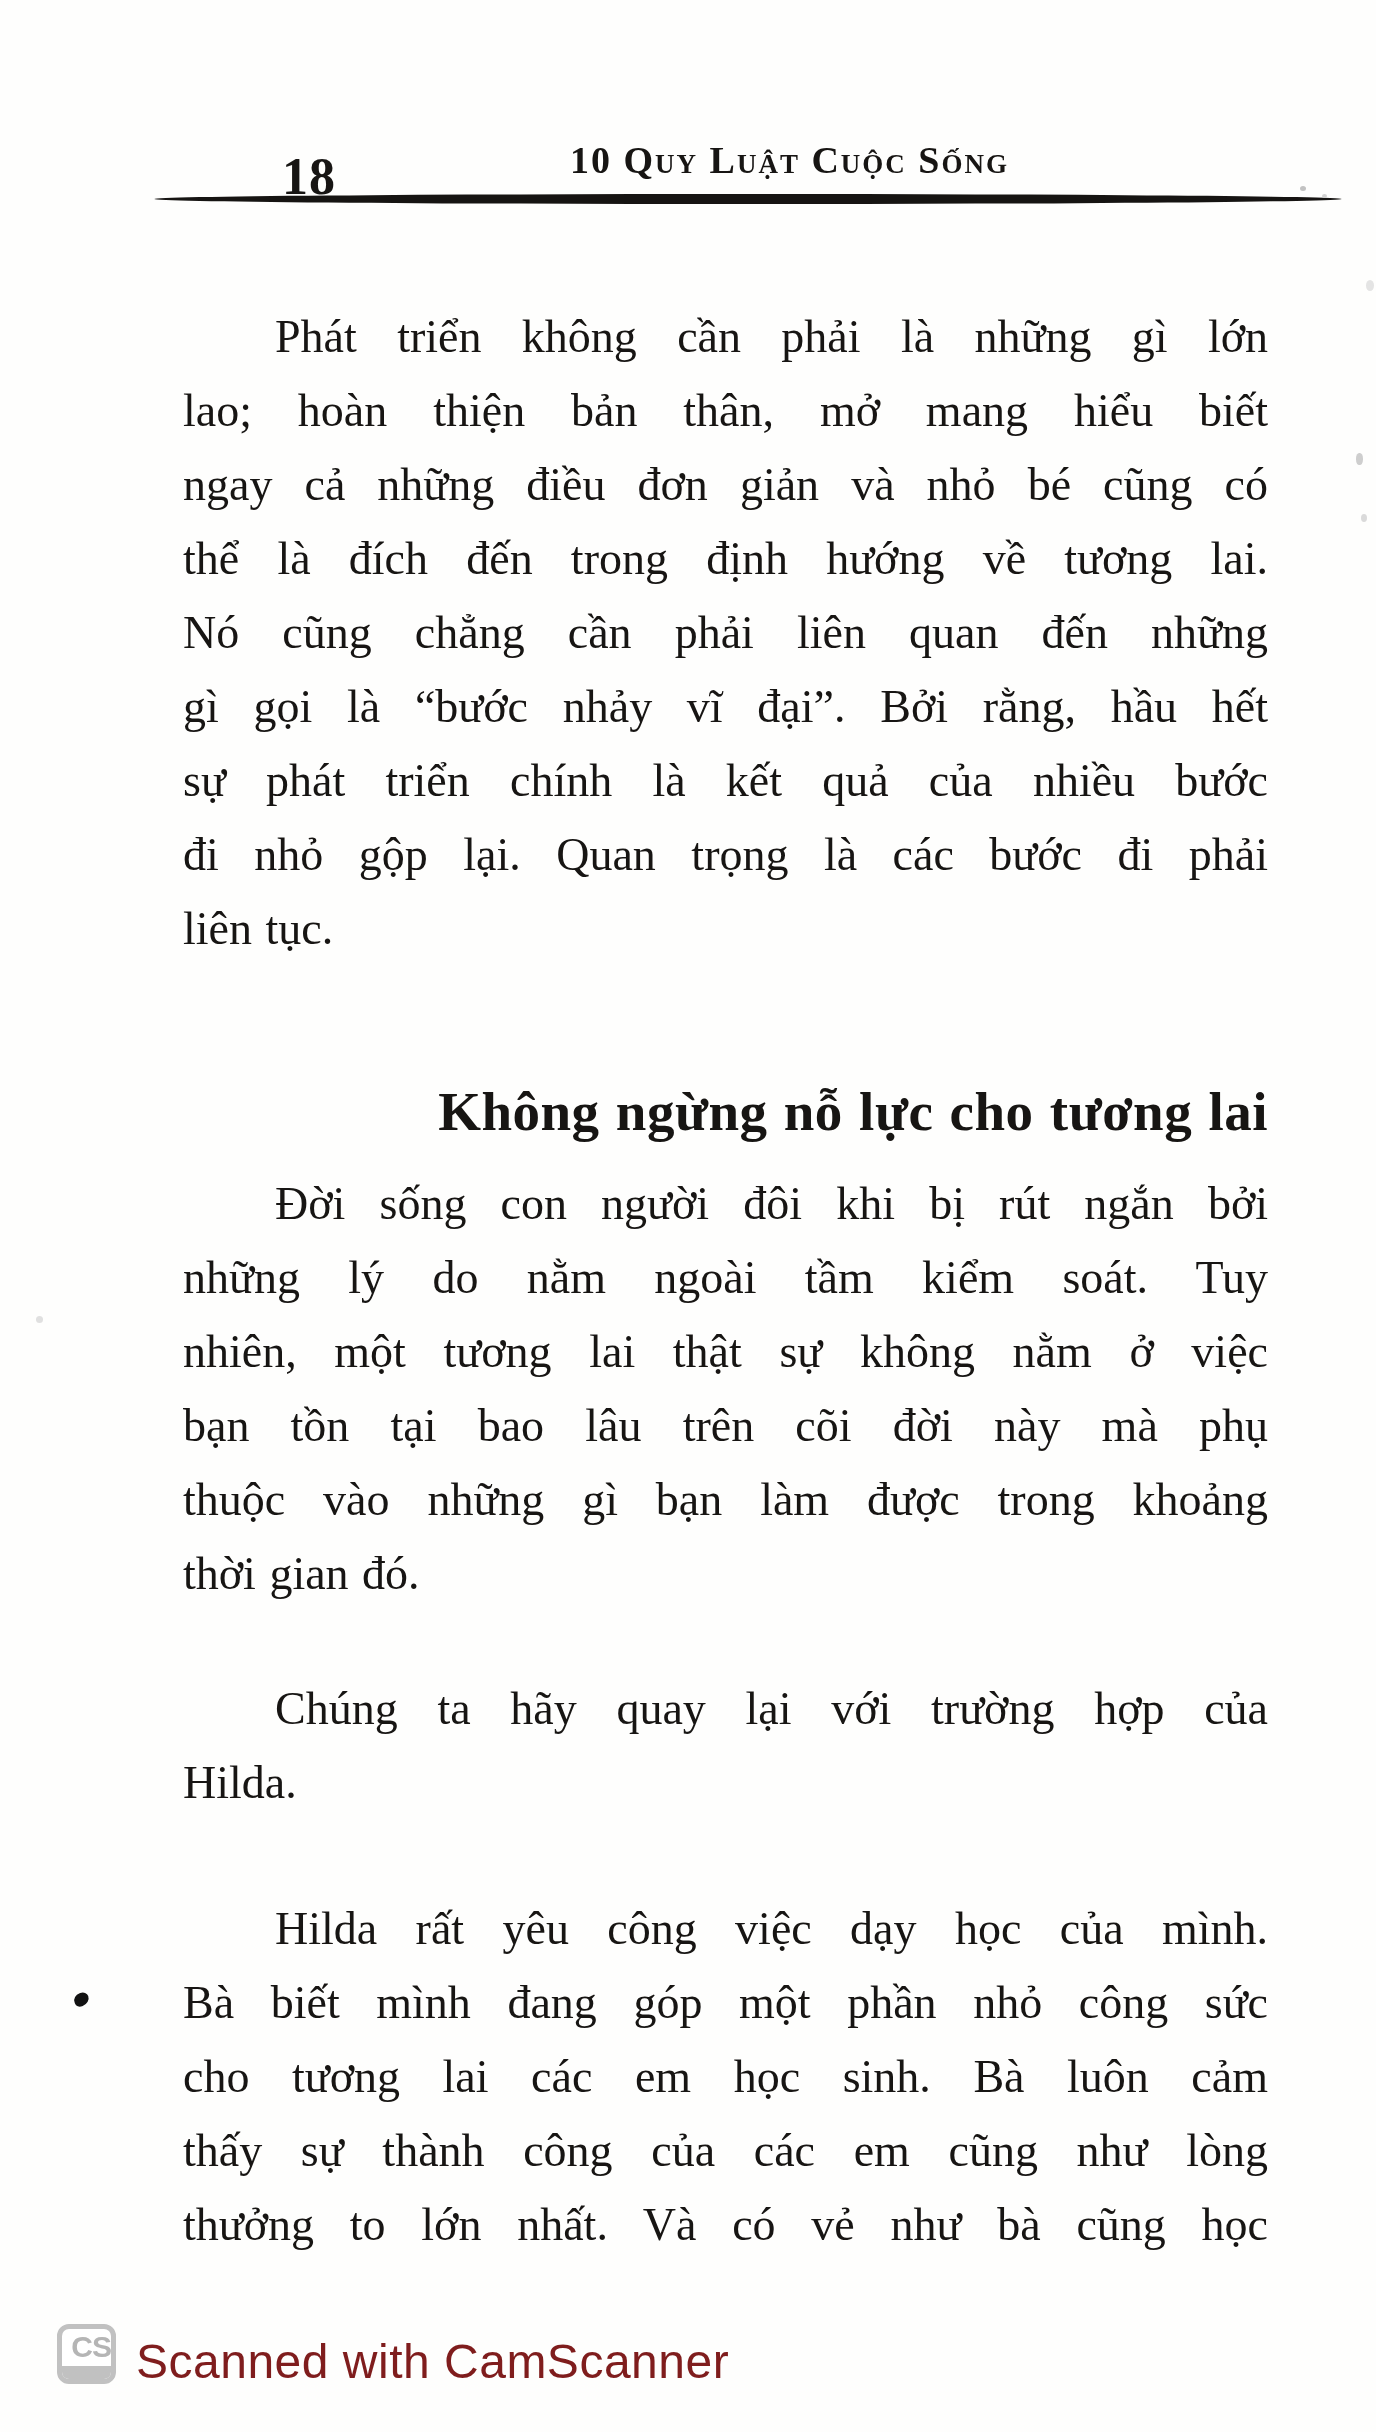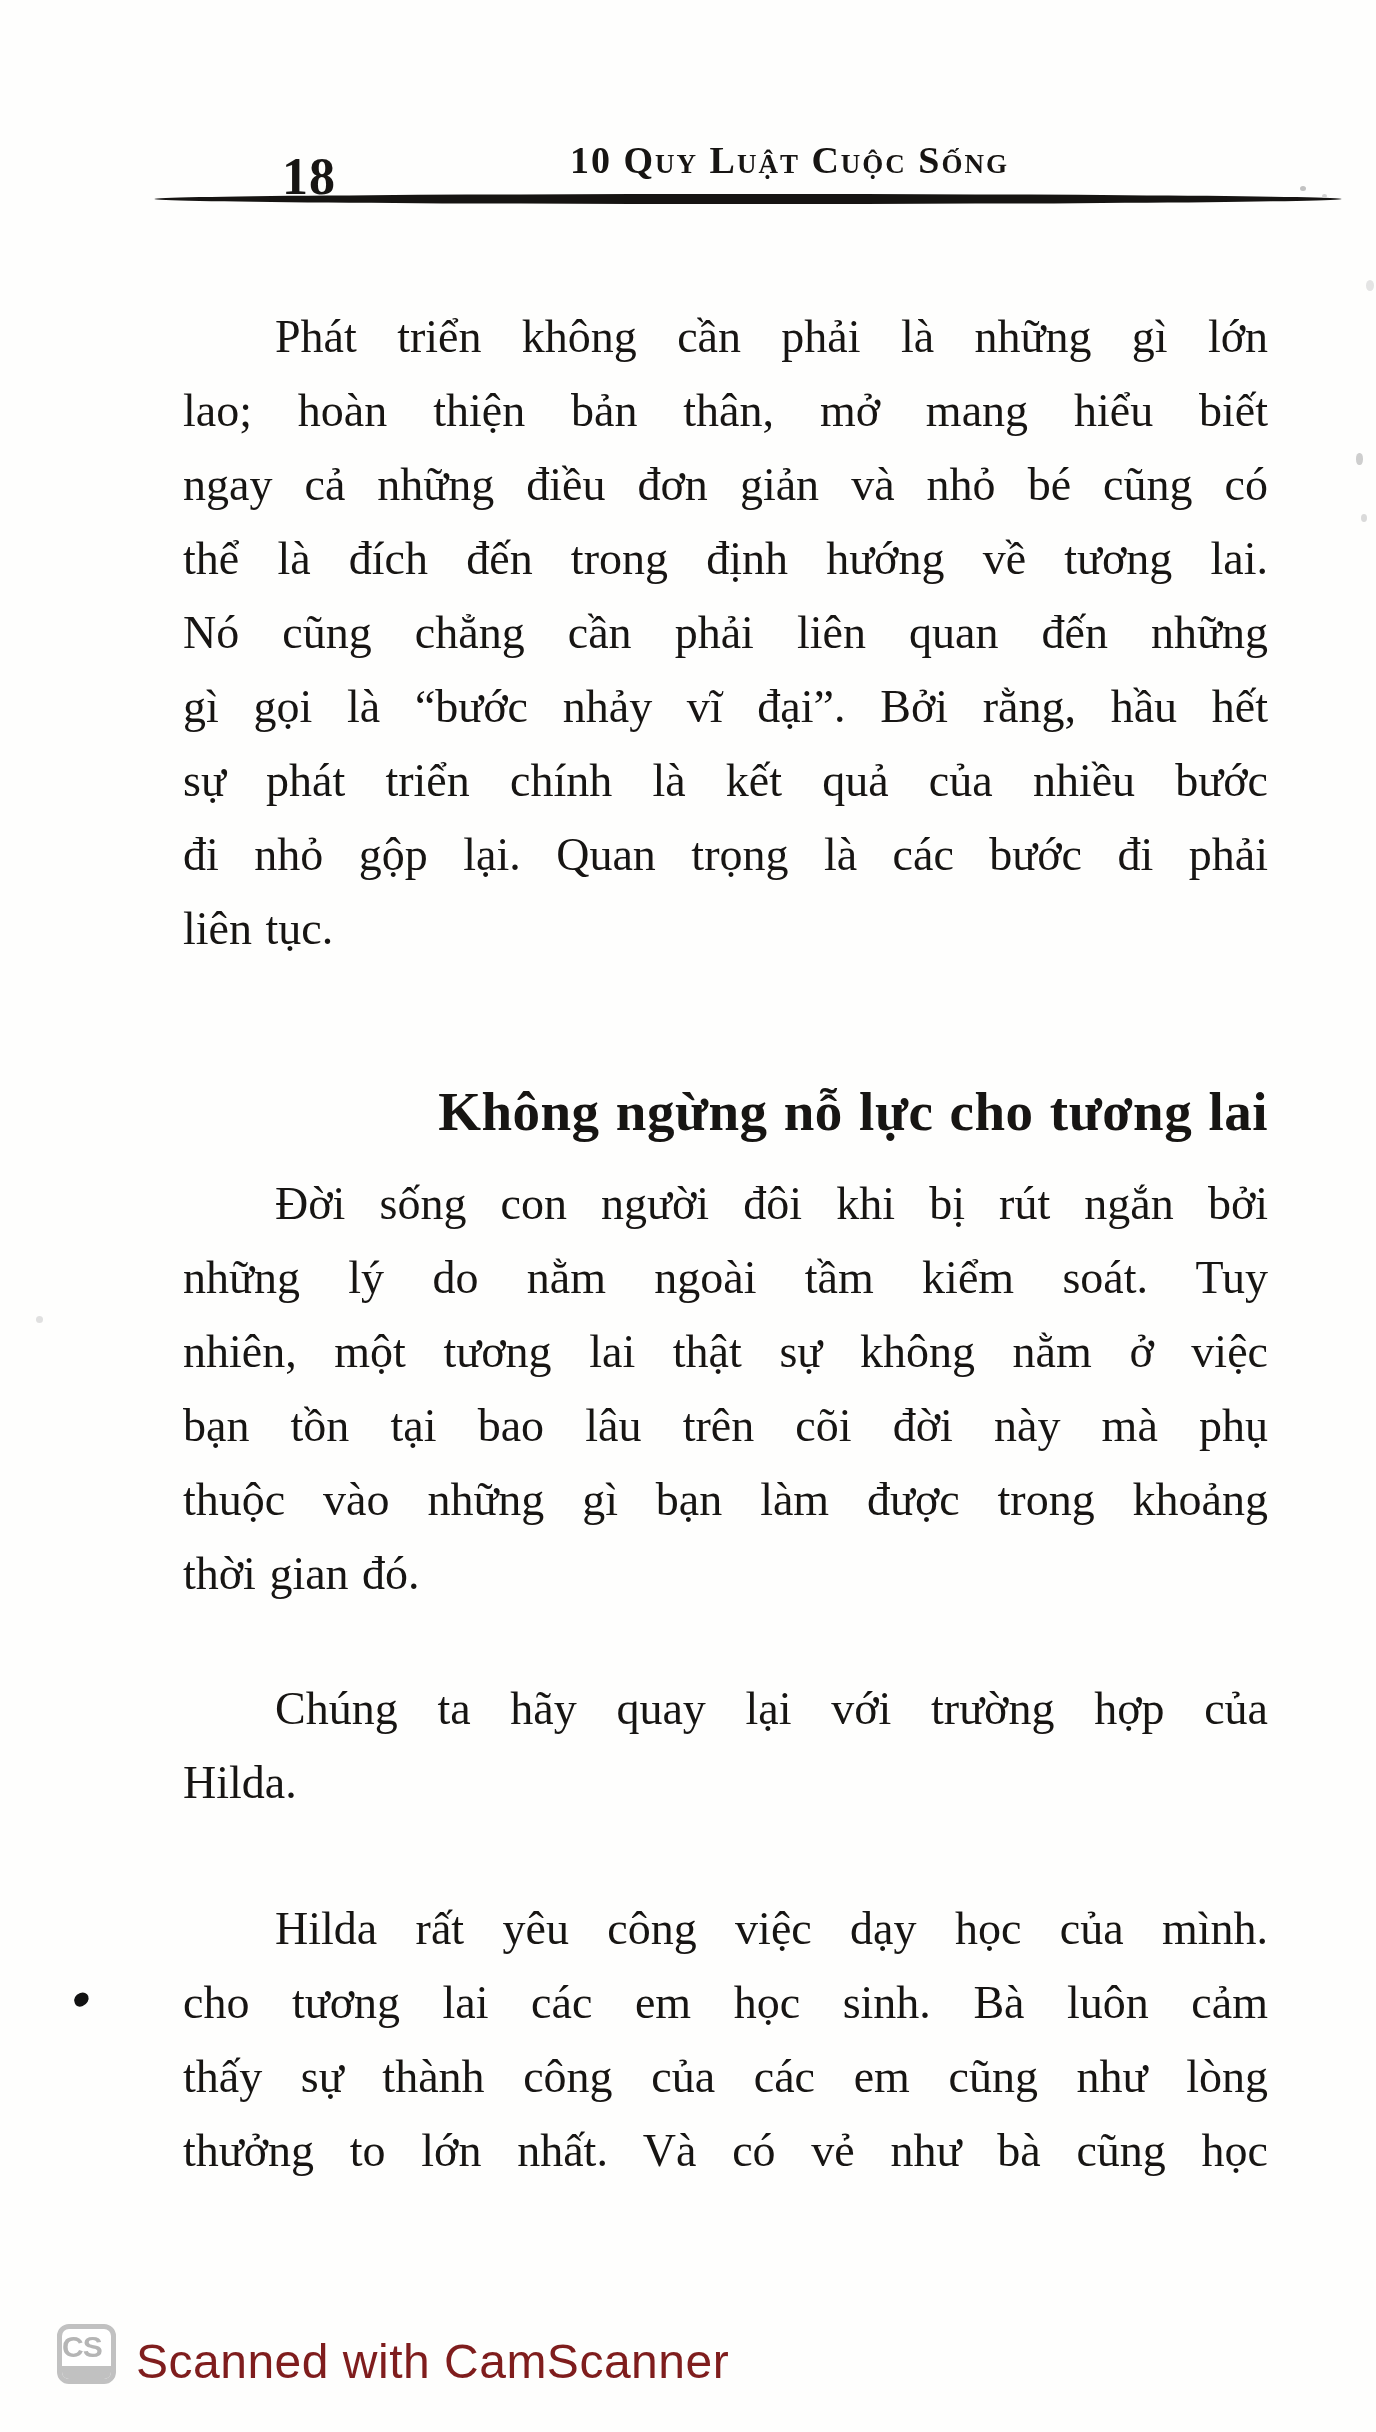--- a/index.html
+++ b/index.html
@@ -106,21 +106,21 @@
     position: absolute;
     left: 0; bottom: 0;
     width: 100%; height: 13px;
     background: #c1c1c1;
     border-radius: 0 0 7px 7px;
   }
   .cs-logo .cs-label {
     position: absolute;
     top: 1px; left: 0;
     width: 100%;
-    text-align: left;
+    text-align: right;
     font-family: "Liberation Sans", sans-serif;
     font-weight: 700;
     font-size: 30px;
     letter-spacing: -1px;
     color: #b5b5b5;
   }
   .watermark-text {
     position: absolute;
     left: 136px; top: 2334px;
     font-family: "Liberation Sans", sans-serif;
@@ -164,20 +164,21 @@
       <div class="line short">thời gian đó.</div>
     </div>
 
     <div class="para gap-md">
       <div class="line first">Chúng ta hãy quay lại với trường hợp của</div>
       <div class="line short">Hilda.</div>
     </div>
 
     <div class="para gap-lg">
       <div class="line first">Hilda rất yêu công việc dạy học của mình.</div>
+      <div class="line">Bà biết mình đang góp một phần nhỏ công sức</div>
       <div class="line">cho tương lai các em học sinh. Bà luôn cảm</div>
       <div class="line">thấy sự thành công của các em cũng như lòng</div>
       <div class="line">thưởng to lớn nhất. Và có vẻ như bà cũng học</div>
     </div>
 
   </div>
 
   <div class="artifact ink-dot"></div>
   <div class="artifact speck-a"></div>
   <div class="artifact speck-b"></div>

